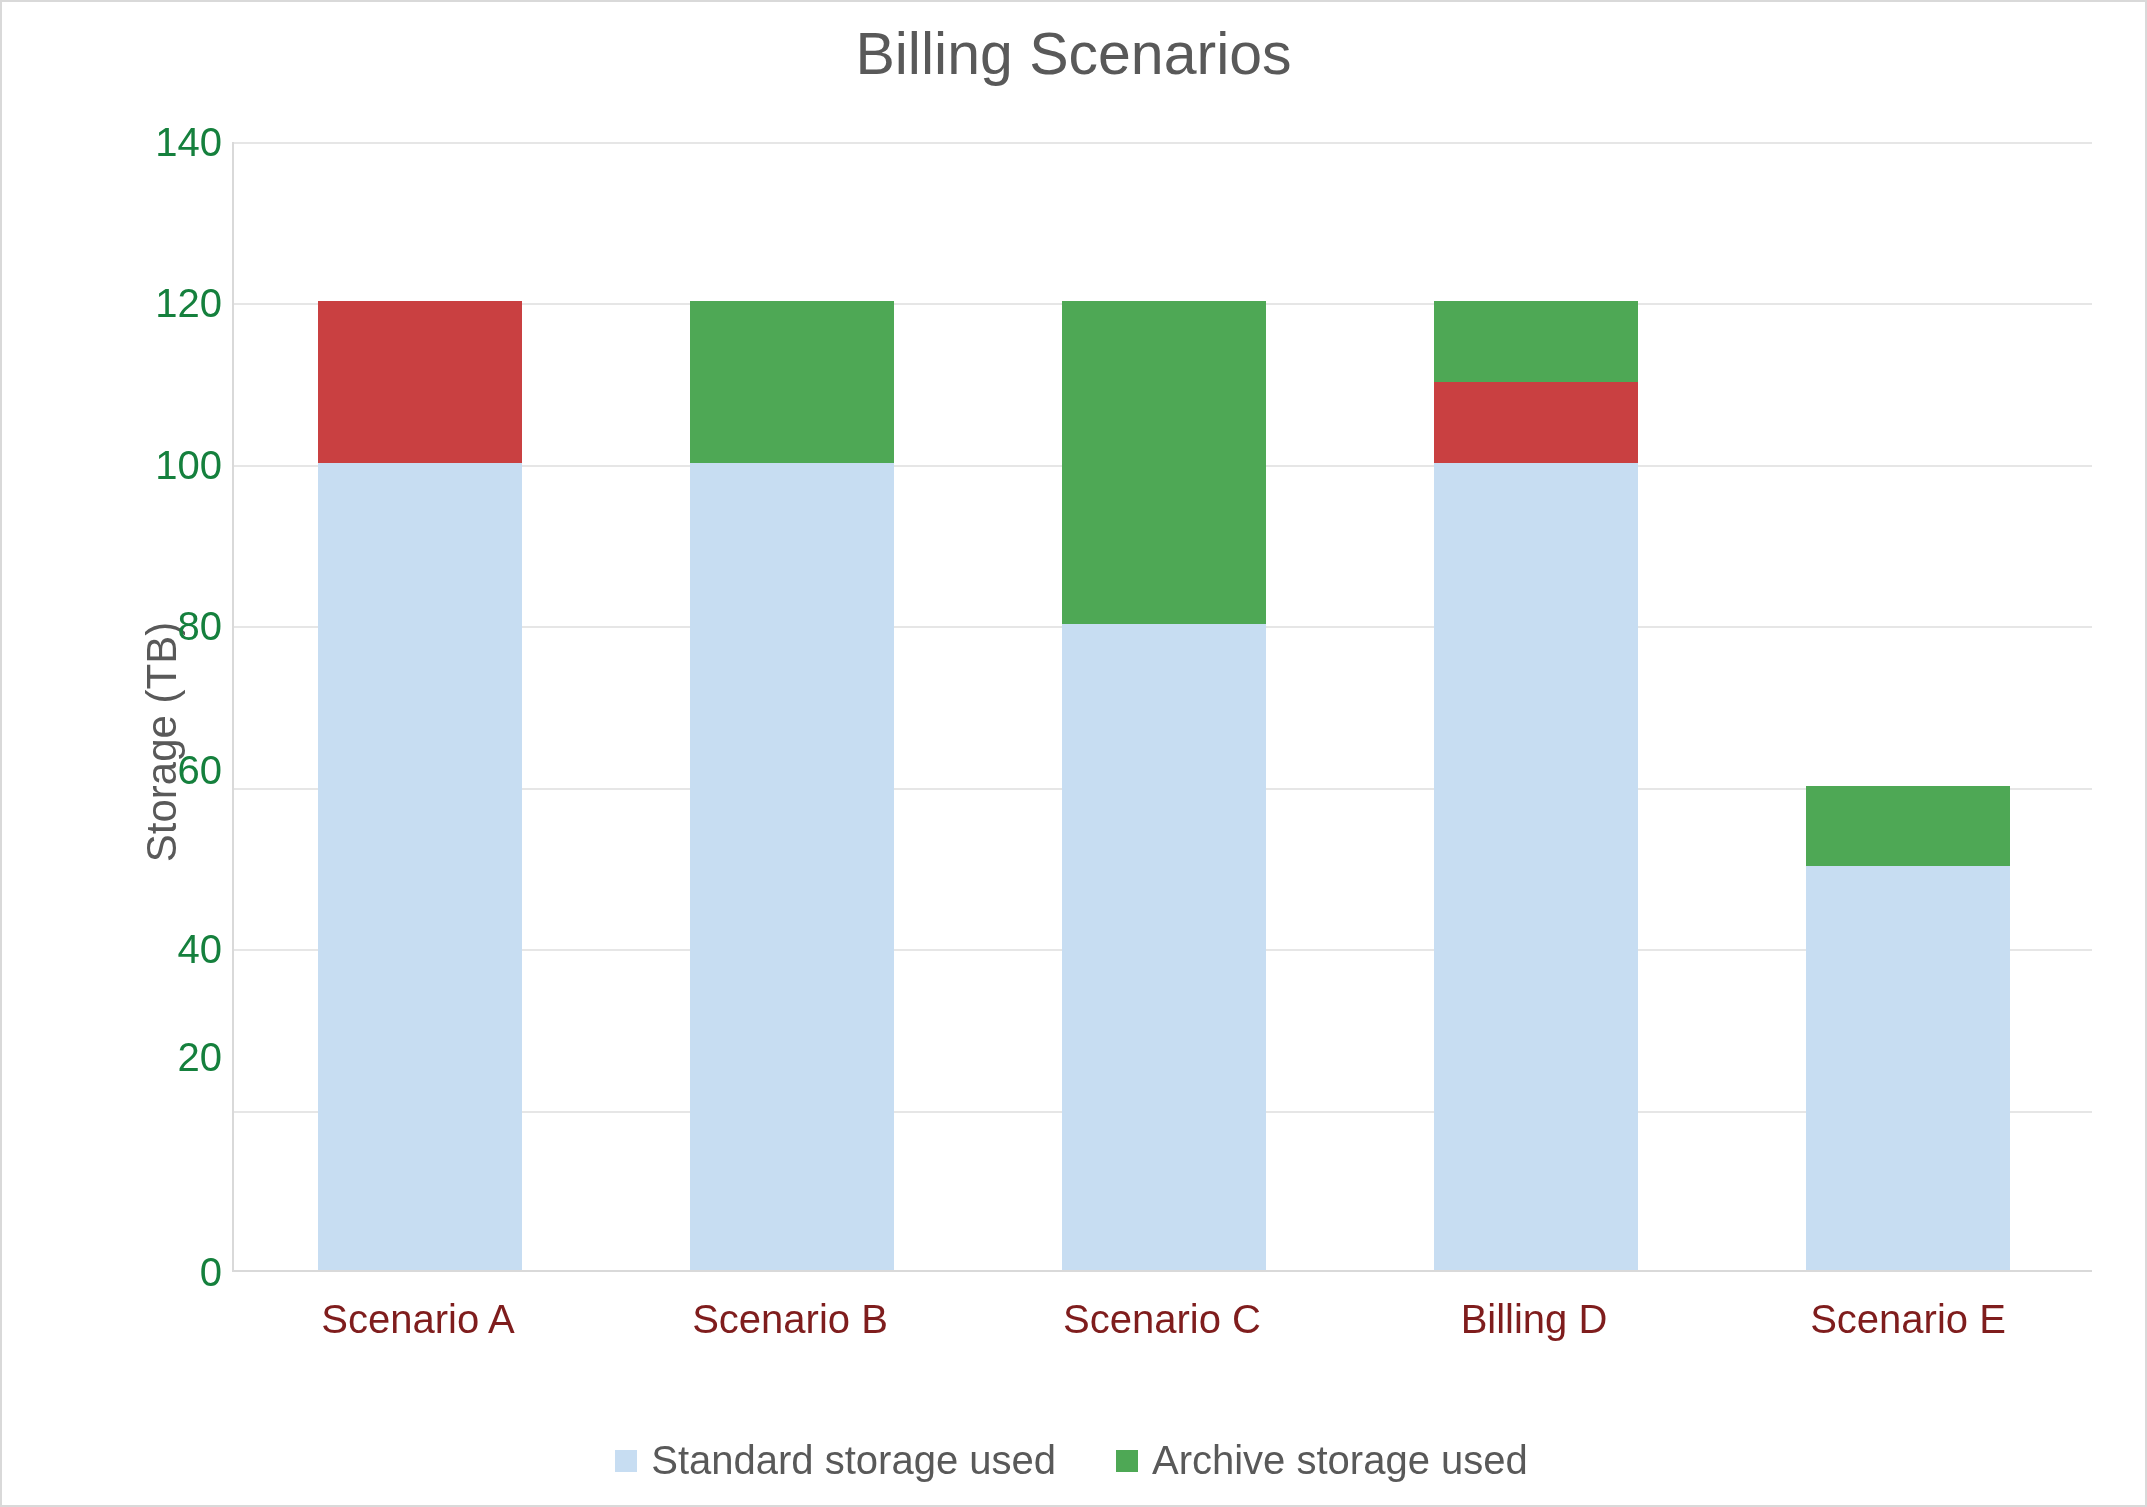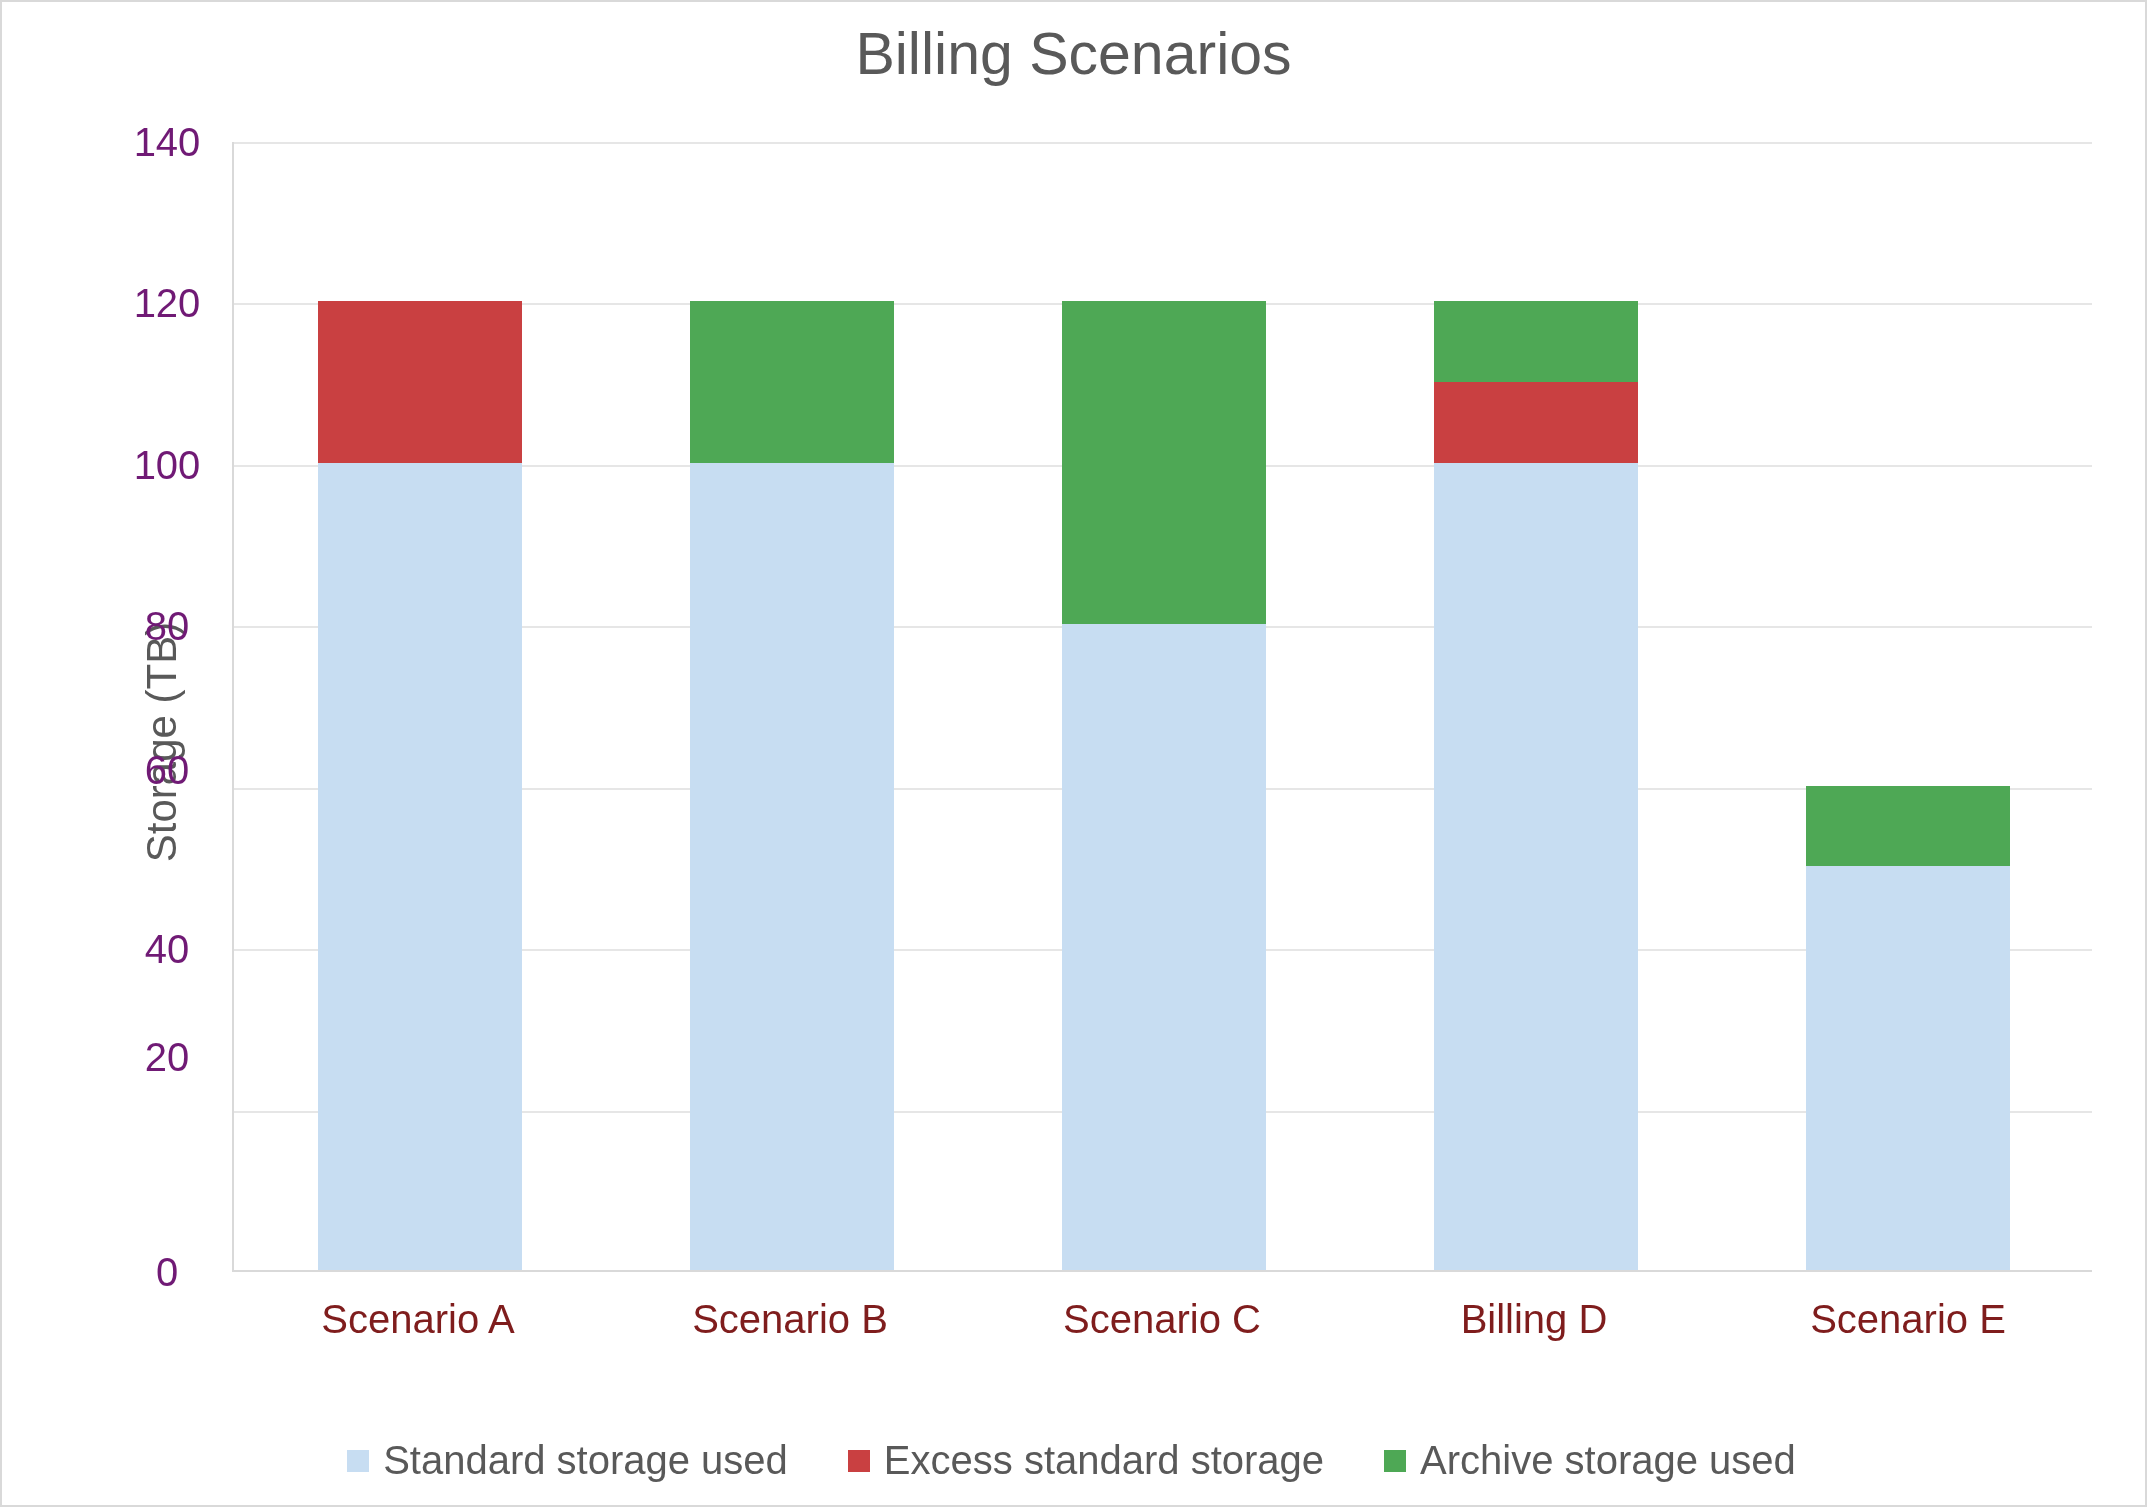--- a/index.html
+++ b/index.html
@@ -58,23 +58,23 @@
   .grid-line {
     position: absolute;
     left: 0;
     right: 0;
     border-top: 2px solid #e6e6e6;
   }
   .y-tick {
     position: absolute;
     left: 0;
     width: 110px;
-    text-align: center;
+    text-align: right;
     font-size: 40px;
-    color: #701a75;
+    color: #15803d;
     transform: translateY(-50%);
   }
   .x-tick {
     position: absolute;
     bottom: 0;
     transform: translate(-50%, 0);
     font-size: 40px;
     color: #7f1d1d;
     white-space: nowrap;
     text-align: center;
@@ -161,21 +161,17 @@
       <div class="x-tick" style="left: 1422px;">Billing D</div>
       <div class="x-tick" style="left: 1796px; margin-top: 8px;">Scenario E</div>
     </div>
 
   <div class="legend" id="legend">
       <div class="legend-item">
         <span class="swatch" style="background: rgb(199, 221, 242);"></span>
         <span>Standard storage used</span>
       </div>
       <div class="legend-item">
-        <span class="swatch" style="background: rgb(201, 64, 65);"></span>
-        <span>Excess standard storage</span>
-      </div>
-      <div class="legend-item">
         <span class="swatch" style="background: rgb(78, 168, 85);"></span>
         <span>Archive storage used</span>
       </div>
     </div>
 </div>
 
 </body></html>

